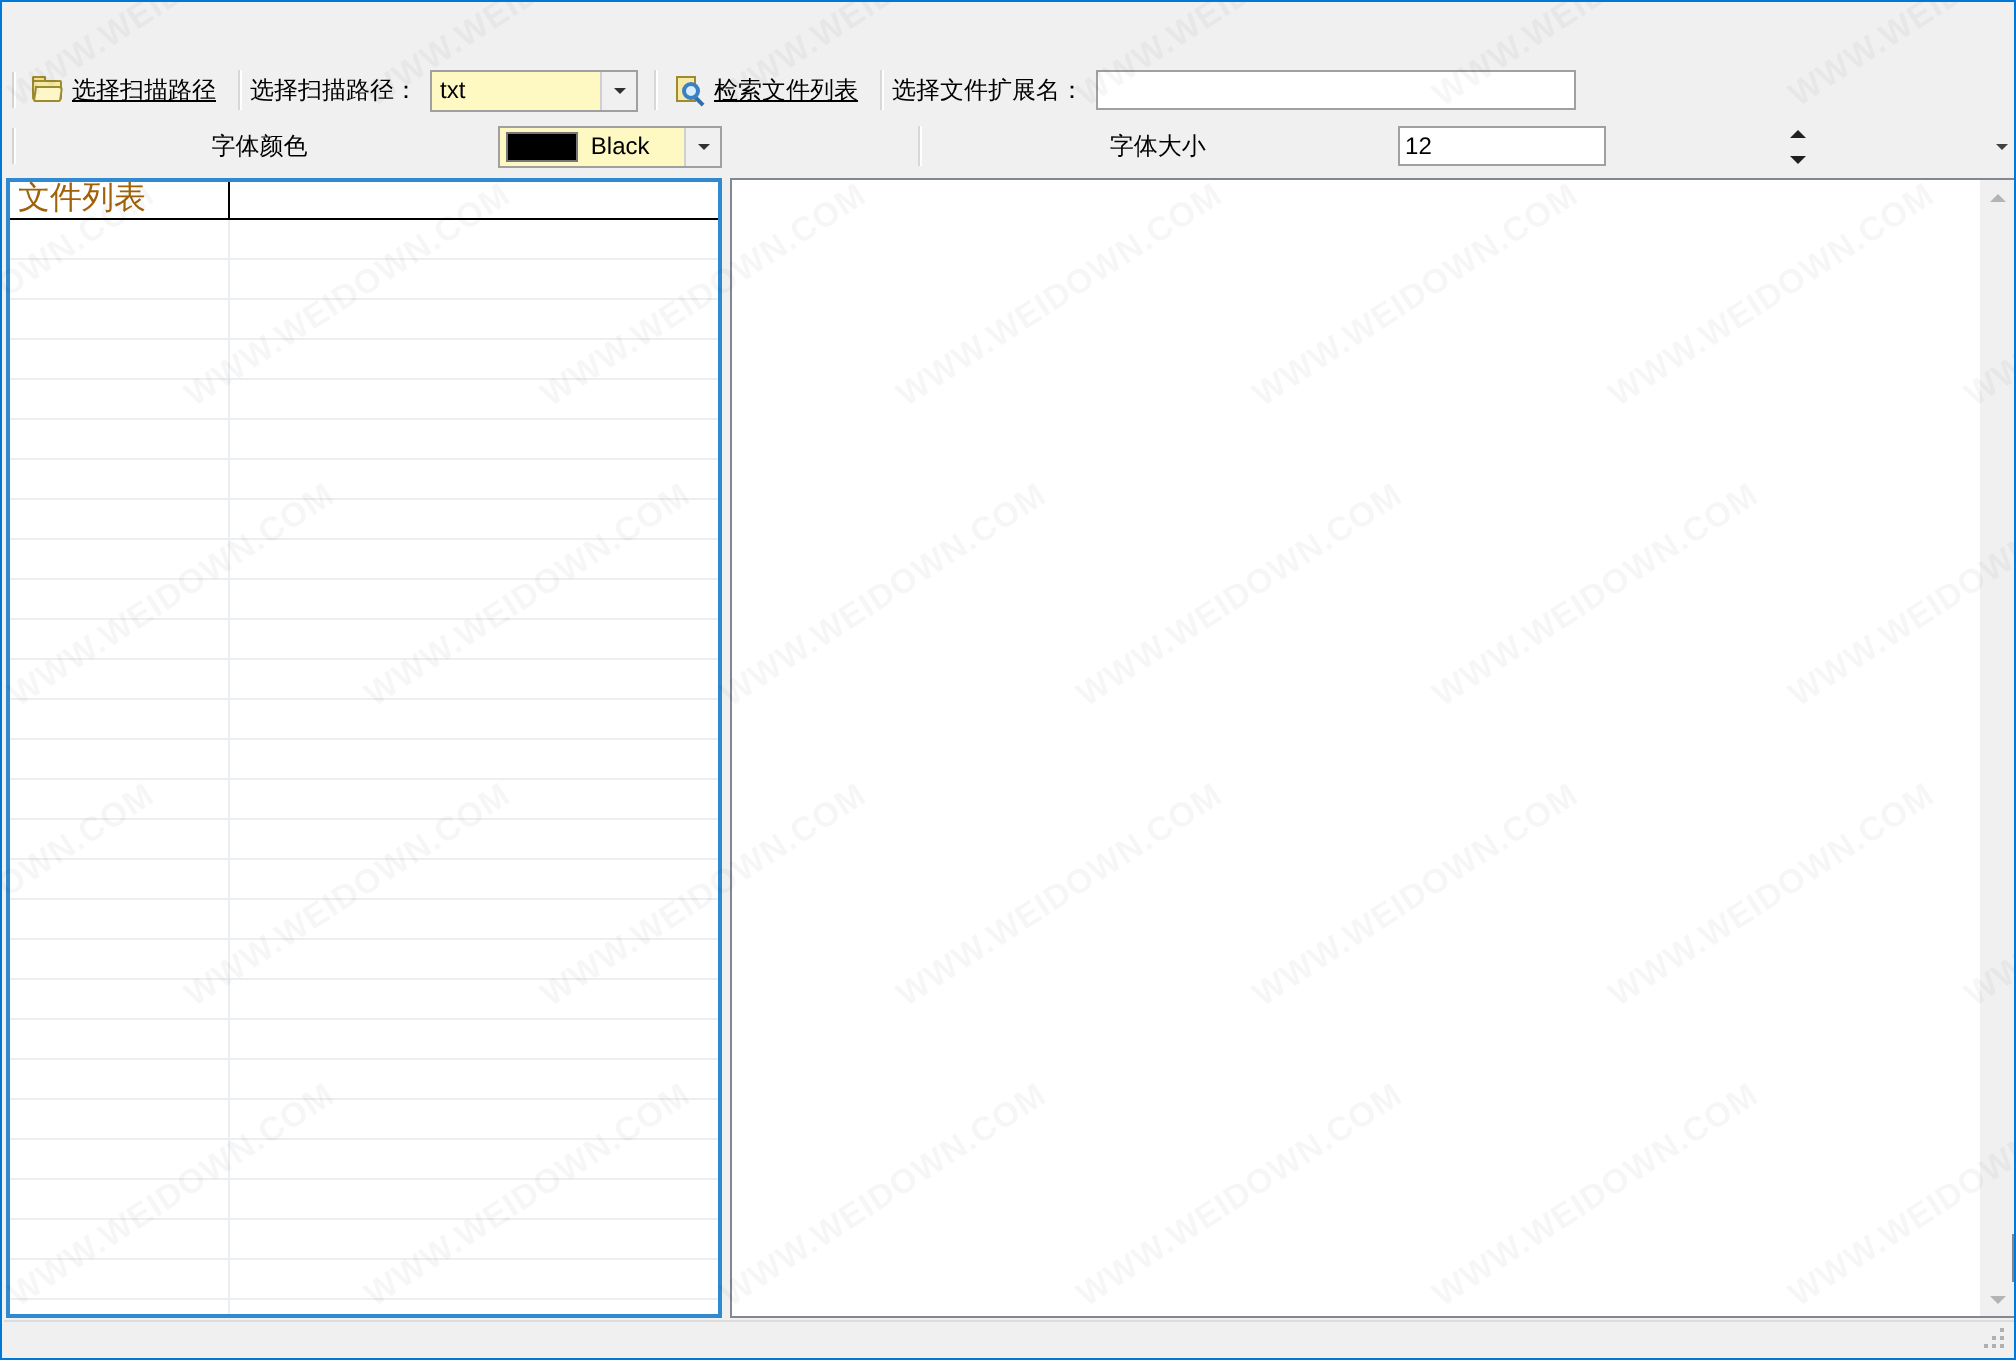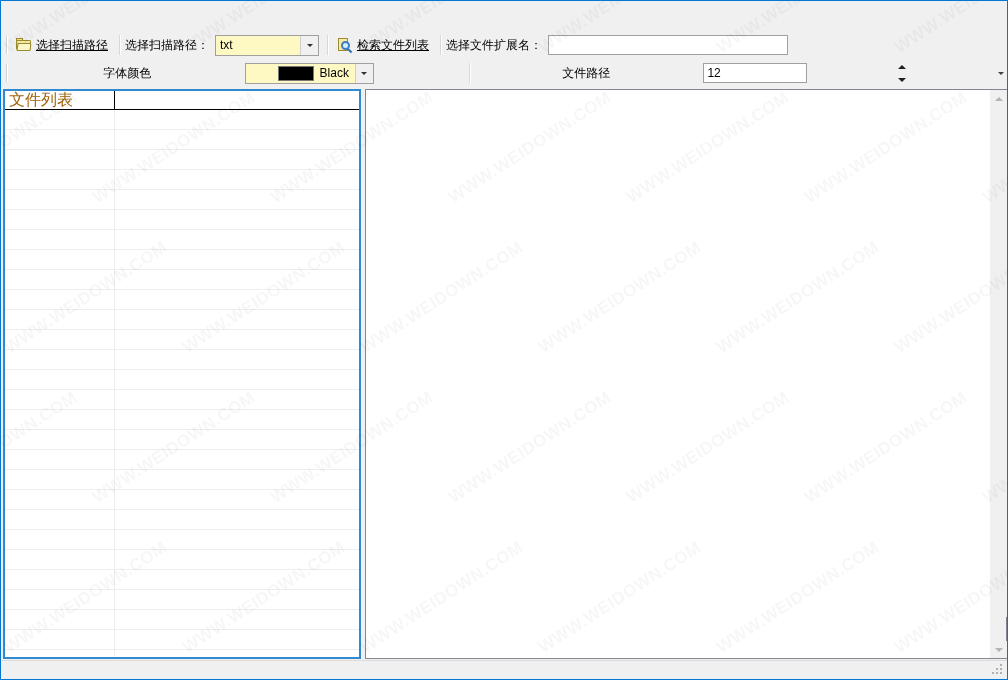--- a/index.html
+++ b/index.html
@@ -492,31 +492,31 @@
 
     <input class="textinput" style="width: 240px; margin-left: 6px;" value="">
 
   </div>
 
   <div class="toolbar toolbar-2">
     <div class="tb-grip"></div>
 
     <div class="tb-text" style="margin-left:4px;">字体颜色</div>
 
-    <div class="combo" style="width:129px; margin-left:6px;padding-left:29px;">
+    <div class="combo" style="width:112px; margin-left:6px;">
       <span class="swatch" style="background: rgb(0, 0, 0);"></span>
       <span class="combo-value" style="padding-left:6px;">Black</span>
       <span class="combo-btn">
         <span class="tri-down-sm"></span>
       </span>
     </div>
 
     <div class="tb-sep" style="margin-left:8px;"></div>
 
-    <div class="tb-text">文件路径</div>
+    <div class="tb-text">字体大小</div>
 
     <input class="textinput" style="width: 104px; margin-left: 6px;" value="12">
 
     <div class="spinner">
       <span class="sp-up"></span>
       <span class="sp-dn"></span>
     </div>
 
     <div class="dropdown-arrow">
       <span class="tri-down"></span>

